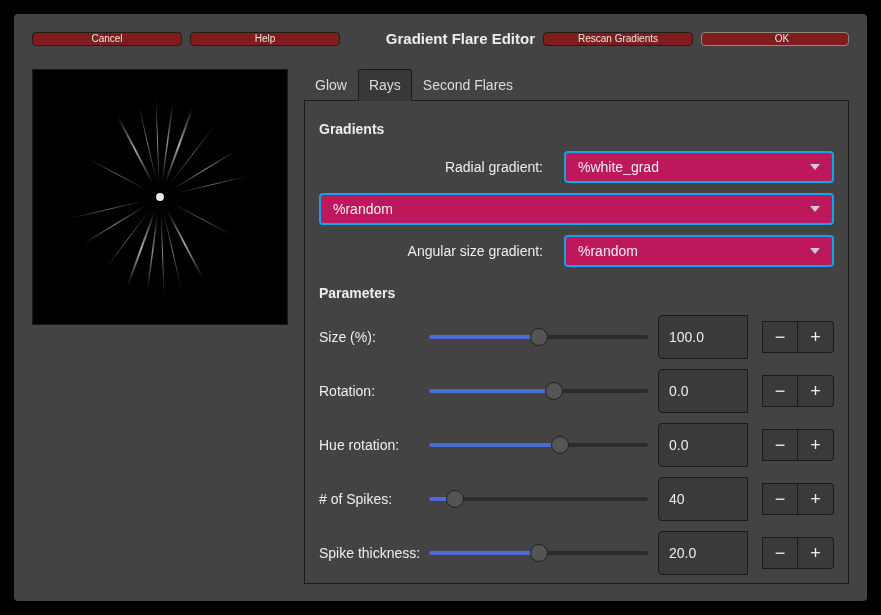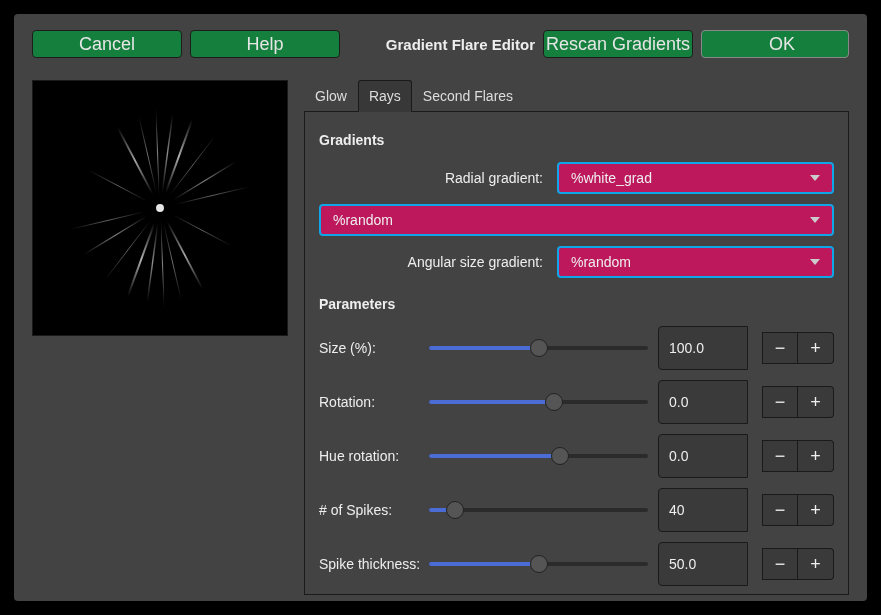--- a/index.html
+++ b/index.html
@@ -1,32 +1,32 @@
 <!DOCTYPE html>
 <html><head>
 <meta charset="utf-8">
 <style>
 * { box-sizing: border-box; margin: 0; padding: 0; font-family: sans-serif; }
 body { background: #000; width: 881px; height: 615px; overflow: hidden; }
 .window { background: #434343; margin: 14px; border-radius: 4px; padding: 16px 18px; height: 587px; }
 .topbar { display: flex; gap: 8px; align-items: center; margin-bottom: 22px; }
-.btn { background: #15803d; border: 1px solid #1d1d1d; color: #e6e6e6; font-size: 18px; height: 28px; border-radius: 4px; cursor: pointer; display: flex; align-items: center; justify-content: center; }
+.btn { background: #7f1d1d; border: 1px solid #1d1d1d; color: #e6e6e6; font-size: 10px; height: 14px; border-radius: 4px; cursor: pointer; display: flex; align-items: center; justify-content: center; }
 .btn.top { flex: 0 0 150px; }
 .title { flex: 1; text-align: right; font-weight: bold; color: #eee; font-size: 15px; }
 .btn.ok { flex: 0 0 148px; border: 1px solid #888; padding-left: 14px; }
 .content { display: flex; gap: 16px; }
 .preview { width: 256px; height: 256px; background: #000; border: 1px solid #1a1a1a; position: relative; overflow: hidden; }
 .preview svg { width: 100%; height: 100%; }
 .panel { flex: 1; }
 .tabs { display: flex; border-bottom: 1px solid #1a1a1a; }
 .tab { padding: 7px 10px; font-size: 14px; color: #ddd; cursor: pointer; border: 1px solid transparent; border-bottom: none; }
 .tab.active { background: #383838; border: 1px solid #1a1a1a; border-bottom: 1px solid #383838; margin-bottom: -1px; border-radius: 3px 3px 0 0; }
 .body { background: #434343; border: 1px solid #1a1a1a; border-top: none; padding: 16px 14px 60px 14px; height: 483px; }
 .section-title { font-weight: bold; color: #eee; font-size: 14px; margin-bottom: 14px; margin-top: 4px; }
-.grad-row { display: flex; align-items: center; margin-bottom: 10px; gap: 8px; }
+.grad-row { display: flex; align-items: center; margin-bottom: 10px; gap: 15px; }
 .grad-row label { width: 230px; text-align: right; color: #eee; font-size: 14px; padding-right: 6px; }
 .combo { flex: 1; background: #be185d; border: 2px solid #0ea5e9; border-radius: 4px; height: 32px; display: flex; align-items: center; padding: 0 12px; color: #eee; font-size: 14px; position: relative; cursor: pointer; }
 .combo .arrow { position: absolute; right: 12px; width: 0; height: 0; border-left: 5px solid transparent; border-right: 5px solid transparent; border-top: 6px solid #ccc; }
 .param-row { display: flex; align-items: center; margin-bottom: 10px; gap: 10px; }
 .param-row label { width: 100px; color: #eee; font-size: 14px; white-space: nowrap; }
 .slider { flex: 1; position: relative; height: 18px; display: flex; align-items: center; }
 .track { position: absolute; height: 4px; width: 100%; background: #2b2b2b; border-radius: 2px; }
 .fill { position: absolute; height: 4px; background: #4a6cd4; border-radius: 2px; }
 .thumb { position: absolute; width: 18px; height: 18px; background: #555; border: 1px solid #222; border-radius: 50%; transform: translateX(-50%); cursor: pointer; }
 .numbox { width: 90px; height: 44px; background: #3a3a3a; border: 1px solid #1a1a1a; border-radius: 4px 0 0 4px; color: #eee; font-size: 14px; padding: 0 10px; display: flex; align-items: center; }
@@ -173,21 +173,21 @@
           </div>
         </div>
 
         <div class="param-row">
           <label>Spike thickness:</label>
           <div class="slider">
             <div class="track"></div>
             <div class="fill" style="width:50%"></div>
             <div class="thumb" style="left:50%"></div>
           </div>
-          <div class="numbox">50.0</div>
+          <div class="numbox">20.0</div>
           <div class="stepper">
             <div class="step minus">−</div>
             <div class="step plus">+</div>
           </div>
         </div>
 
       </div>
     </div>
   </div>
 </div>

